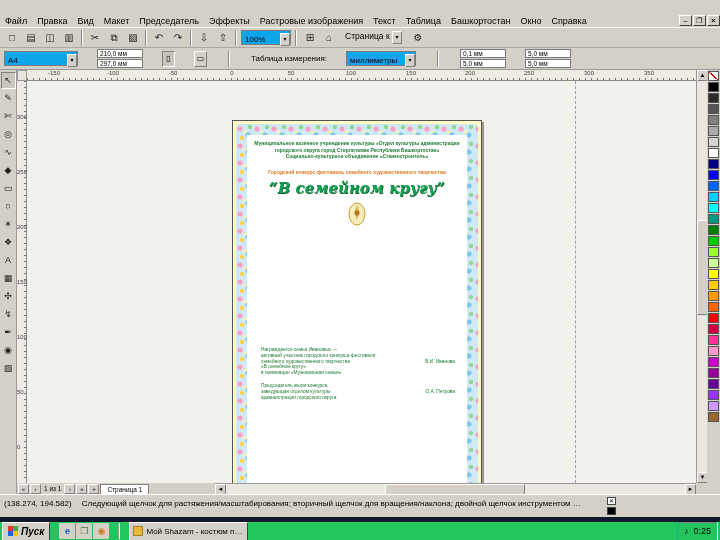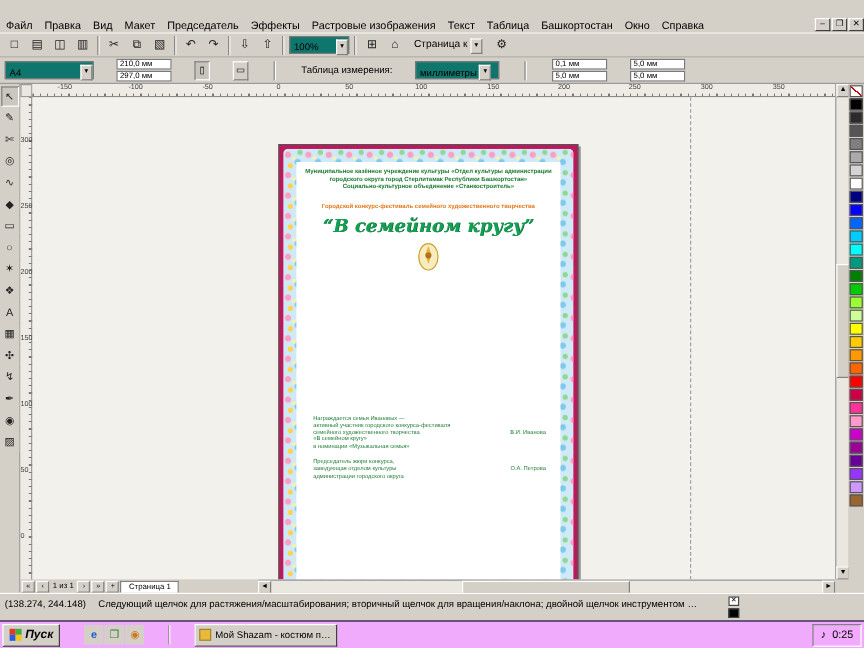--- a/index.html
+++ b/index.html
@@ -20,29 +20,29 @@
   
   .menubar{position:absolute;left:0;top:14px;width:100%;height:13px;background:#d4d0c8;display:flex;align-items:center;font-size:9px;}
   .menu-items{display:flex;flex:1;}
   .menu-item{padding:0 5px;line-height:12px;white-space:nowrap;}
 
   
   .toolbar{position:absolute;left:0;top:27px;width:100%;height:21px;background:#d4d0c8;display:flex;align-items:center;gap:2px;padding:0 3px;border-top:1px solid #f4f3ee;border-bottom:1px solid #aba89f;}
   .tb-group{display:flex;gap:1px;align-items:center;}
   .tb-btn{width:18px;height:17px;background:#d4d0c8;border:1px solid #d4d0c8;font-size:10px;line-height:14px;text-align:center;color:#222;padding:0;}
   .tb-sep{width:2px;height:16px;border-left:1px solid #8a8a8a;border-right:1px solid #fff;margin:0 2px;}
-  .combo{height:15px;background:#0f766e;border:1px solid #7a7a7a;display:inline-flex;align-items:center;font-size:8px;padding:4px 0 0 3px;gap:2px;}
+  .combo{height:15px;background:#0ea5e9;border:1px solid #7a7a7a;display:inline-flex;align-items:center;font-size:8px;padding:4px 0 0 3px;gap:2px;}
   .caret{width:10px;height:13px;background:#d4d0c8;border:1px solid;border-color:#fff #808080 #808080 #fff;font-size:6px;line-height:11px;text-align:center;flex:none;}
   .zoom-combo{width:50px;justify-content:space-between;}
   .snap-btn{height:16px;background:#d4d0c8;border:1px solid #d4d0c8;font-size:8.5px;padding:0 4px;}
 
   
   .propbar{position:absolute;left:0;top:48px;width:100%;height:22px;background:#d4d0c8;display:flex;align-items:center;gap:19px;padding:0 4px;border-bottom:1px solid #9a9a9a;}
   .paper-combo{width:74px;justify-content:space-between;}
-  .units-combo{width:70px;justify-content:flex-start;}
+  .units-combo{width:70px;justify-content:space-between;}
   .stack{display:flex;flex-direction:column;gap:1px;}
   .mini-field{width:46px;height:9px;background:#fff;border:1px solid #7a7a7a;font-size:6.5px;line-height:7px;padding:0 2px;white-space:nowrap;}
   .orient-btn{width:13px;height:16px;background:#d4d0c8;border:1px solid;border-color:#fff #808080 #808080 #fff;font-size:8px;line-height:13px;text-align:center;padding:0;}
   .orient-btn.pressed{border-color:#808080 #fff #fff #808080;background:#c7c4bc;}
   .pb-label{font-size:8px;white-space:nowrap;}
 
   
   .toolbox{position:absolute;left:0;top:70px;width:17px;height:424px;background:#d4d0c8;border-right:1px solid #9a9a9a;display:flex;flex-direction:column;align-items:center;padding-top:2px;gap:1px;}
   .tool-btn{width:15px;height:17px;background:#d4d0c8;border:1px solid #d4d0c8;font-size:9px;line-height:15px;text-align:center;color:#222;padding:0;}
   .tool-btn.selected{border-color:#808080 #fff #fff #808080;background:#cac7bf;}
@@ -54,21 +54,21 @@
     background-size:100% 3px;background-repeat:no-repeat;background-position:0 8px;}
   .hr-label{position:absolute;top:0;transform:translateX(-50%);font-size:6px;color:#444;}
   .v-ruler{position:absolute;left:17px;top:81px;width:10px;height:402px;background-color:#edebe3;border-right:1px solid #8a8a8a;
     background-image:repeating-linear-gradient(to bottom,#777 0 1px,transparent 1px 6px);
     background-size:3px 100%;background-repeat:no-repeat;background-position:7px 0;}
   .vr-label{position:absolute;left:0;transform:translateY(-50%);font-size:6px;color:#444;}
 
   
   .canvas{position:absolute;left:27px;top:81px;width:669px;height:402px;background:#f2f1ec;overflow:hidden;}
   .guide{position:absolute;left:548px;top:0;height:100%;border-left:1px dashed #9aa0b0;}
-  .page{position:absolute;left:205px;top:39px;width:250px;height:409px;background:#be185d;border:1px solid #555;box-shadow:2px 2px 0 rgba(60,60,60,.5);padding-left:16px;}
+  .page{position:absolute;left:205px;top:39px;width:250px;height:409px;background:#fef9c3;border:1px solid #555;box-shadow:2px 2px 0 rgba(60,60,60,.5);padding-left:16px;}
   .cert-border{position:absolute;inset:3px;border-radius:4px;background-color:#cfe9f7;
     background-image:
       radial-gradient(circle at 4px 5px,#ff9fc0 2.2px,transparent 3px),
       radial-gradient(circle at 12px 11px,#7fc9ef 2.2px,transparent 3px),
       radial-gradient(circle at 6px 14px,#ffd34d 1.8px,transparent 2.6px),
       radial-gradient(circle at 14px 3px,#8fd88f 1.8px,transparent 2.6px),
       radial-gradient(circle at 9px 8px,#f7f0b0 1.4px,transparent 2px);
     background-size:17px 17px;}
   .cert-inner{position:absolute;inset:14px;background:#fff;}
   .cert-header{position:absolute;top:5px;left:6px;right:6px;text-align:center;}
@@ -108,21 +108,21 @@
 
   
   .statusbar{position:absolute;left:0;top:494px;width:100%;height:23px;background:#d4d0c8;border-top:1px solid #fff;font-size:8px;}
   .status-line{position:absolute;left:4px;top:4px;right:132px;white-space:nowrap;overflow:hidden;text-overflow:ellipsis;}
   .status-coords{margin-right:8px;}
   .status-ind{position:absolute;right:104px;top:2px;display:flex;flex-direction:column;gap:2px;}
   .ind-row{display:flex;align-items:center;gap:2px;}
   .ind-swatch{width:9px;height:8px;border:1px solid #444;background:#fff;text-align:center;font-size:6px;line-height:7px;}
 
   
-  .taskbar{position:absolute;left:0;top:517px;width:100%;height:23px;background:#f0abfc;border-top:1px solid #0f172a;display:flex;align-items:center;gap:20px;padding:0 2px;}
+  .taskbar{position:absolute;left:0;top:517px;width:100%;height:23px;background:#22c55e;border-top:5px solid #0f172a;display:flex;align-items:center;gap:9px;padding:0 2px;}
   .start-btn{height:19px;display:flex;align-items:center;gap:3px;background:#d4d0c8;border:1px solid;border-color:#fff #404040 #404040 #fff;padding:0 5px;font-weight:bold;font-style:italic;font-size:10px;flex:none;}
   .start-flag{width:10px;height:10px;display:grid;grid-template-columns:5px 5px;grid-template-rows:5px 5px;}
   .start-flag i:nth-child(1){background:#e03a2a;}
   .start-flag i:nth-child(2){background:#3cb043;}
   .start-flag i:nth-child(3){background:#2a5ce0;}
   .start-flag i:nth-child(4){background:#f5c518;}
   .ql{display:flex;gap:1px;align-items:center;flex:none;}
   .ql-btn{width:16px;height:16px;background:#d4d0c8;border:1px solid #d4d0c8;font-size:9px;font-weight:bold;padding:0;}
   .tb-divider{width:2px;height:16px;border-left:1px solid #999;border-right:1px solid #fff;}
   .tasks{display:flex;gap:2px;flex:1;overflow:hidden;}
@@ -360,21 +360,21 @@
       <div class="swatch" style="background: rgb(204, 0, 204);"></div>
       <div class="swatch" style="background: rgb(153, 0, 153);"></div>
       <div class="swatch" style="background: rgb(102, 0, 153);"></div>
       <div class="swatch" style="background: rgb(153, 51, 255);"></div>
       <div class="swatch" style="background: rgb(204, 153, 255);"></div>
       <div class="swatch" style="background: rgb(153, 102, 51);"></div>
     </div>
 
   <div class="statusbar">
     <div class="status-line">
-      <span class="status-coords">(138.274, 244.148)</span>
+      <span class="status-coords">(138.274, 194.582)</span>
       <span>Следующий щелчок для растяжения/масштабирования; вторичный щелчок для вращения/наклона; двойной щелчок инструментом — выбор всех объектов; щелчок и перетаскивание — выделение рамкой</span>
     </div>
     <div class="status-ind">
       <div class="ind-row">
         <span class="ind-swatch">✕</span>
       </div>
       <div class="ind-row">
         <span class="ind-swatch" id="outline-swatch" style="background: rgb(0, 0, 0);"></span>
       </div>
     </div>

